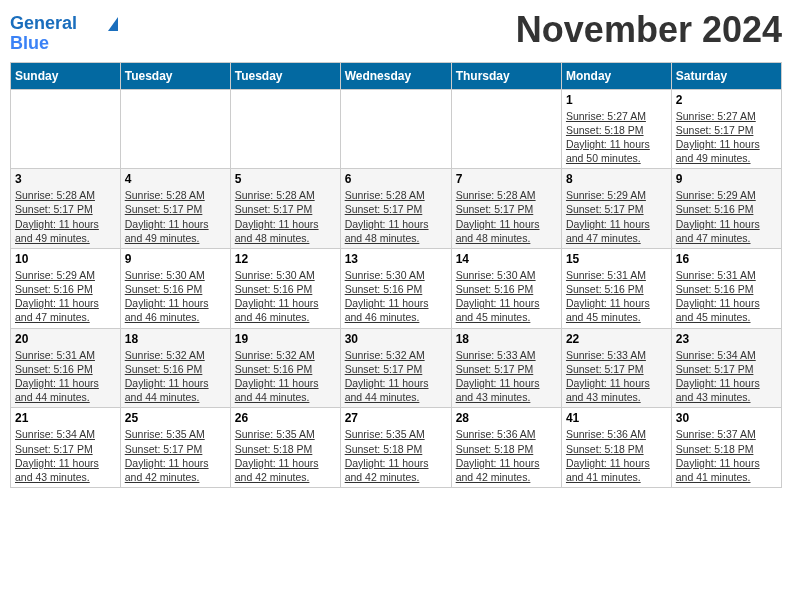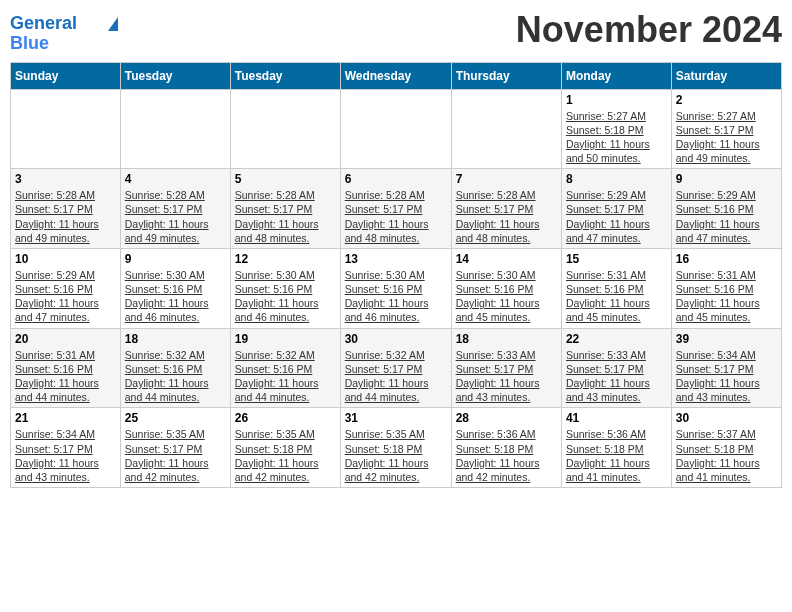--- a/index.html
+++ b/index.html
@@ -269,21 +269,21 @@
 Sunset: 5:17 PM
 Daylight: 11 hours and 43 minutes.</div>
         </td>
         <td>
           <span class="day-num">22</span>
           <div class="day-info" style="white-space: pre-line;">Sunrise: 5:33 AM
 Sunset: 5:17 PM
 Daylight: 11 hours and 43 minutes.</div>
         </td>
         <td>
-          <span class="day-num">39</span>
+          <span class="day-num">23</span>
           <div class="day-info" style="white-space: pre-line;">Sunrise: 5:34 AM
 Sunset: 5:17 PM
 Daylight: 11 hours and 43 minutes.</div>
         </td>
       </tr>
       <tr>
         <td>
           <span class="day-num">21</span>
           <div class="day-info" style="white-space: pre-line;">Sunrise: 5:34 AM
 Sunset: 5:17 PM
@@ -295,21 +295,21 @@
 Sunset: 5:17 PM
 Daylight: 11 hours and 42 minutes.</div>
         </td>
         <td>
           <span class="day-num">26</span>
           <div class="day-info" style="white-space: pre-line;">Sunrise: 5:35 AM
 Sunset: 5:18 PM
 Daylight: 11 hours and 42 minutes.</div>
         </td>
         <td>
-          <span class="day-num">31</span>
+          <span class="day-num">27</span>
           <div class="day-info" style="white-space: pre-line;">Sunrise: 5:35 AM
 Sunset: 5:18 PM
 Daylight: 11 hours and 42 minutes.</div>
         </td>
         <td>
           <span class="day-num">28</span>
           <div class="day-info" style="white-space: pre-line;">Sunrise: 5:36 AM
 Sunset: 5:18 PM
 Daylight: 11 hours and 42 minutes.</div>
         </td>

